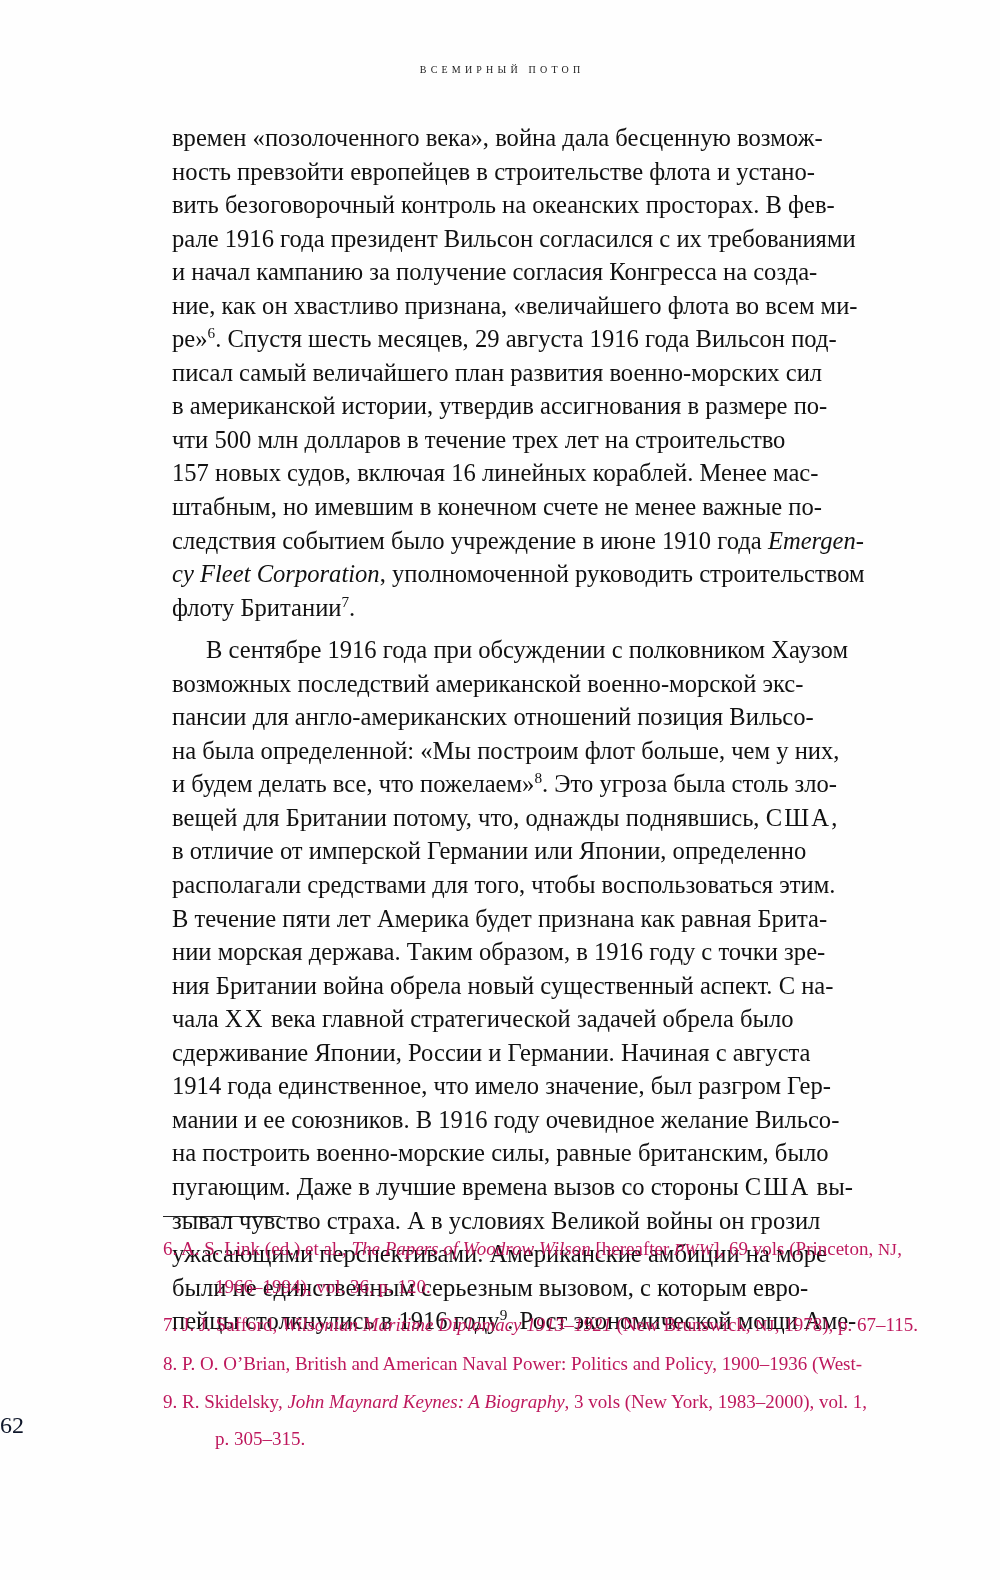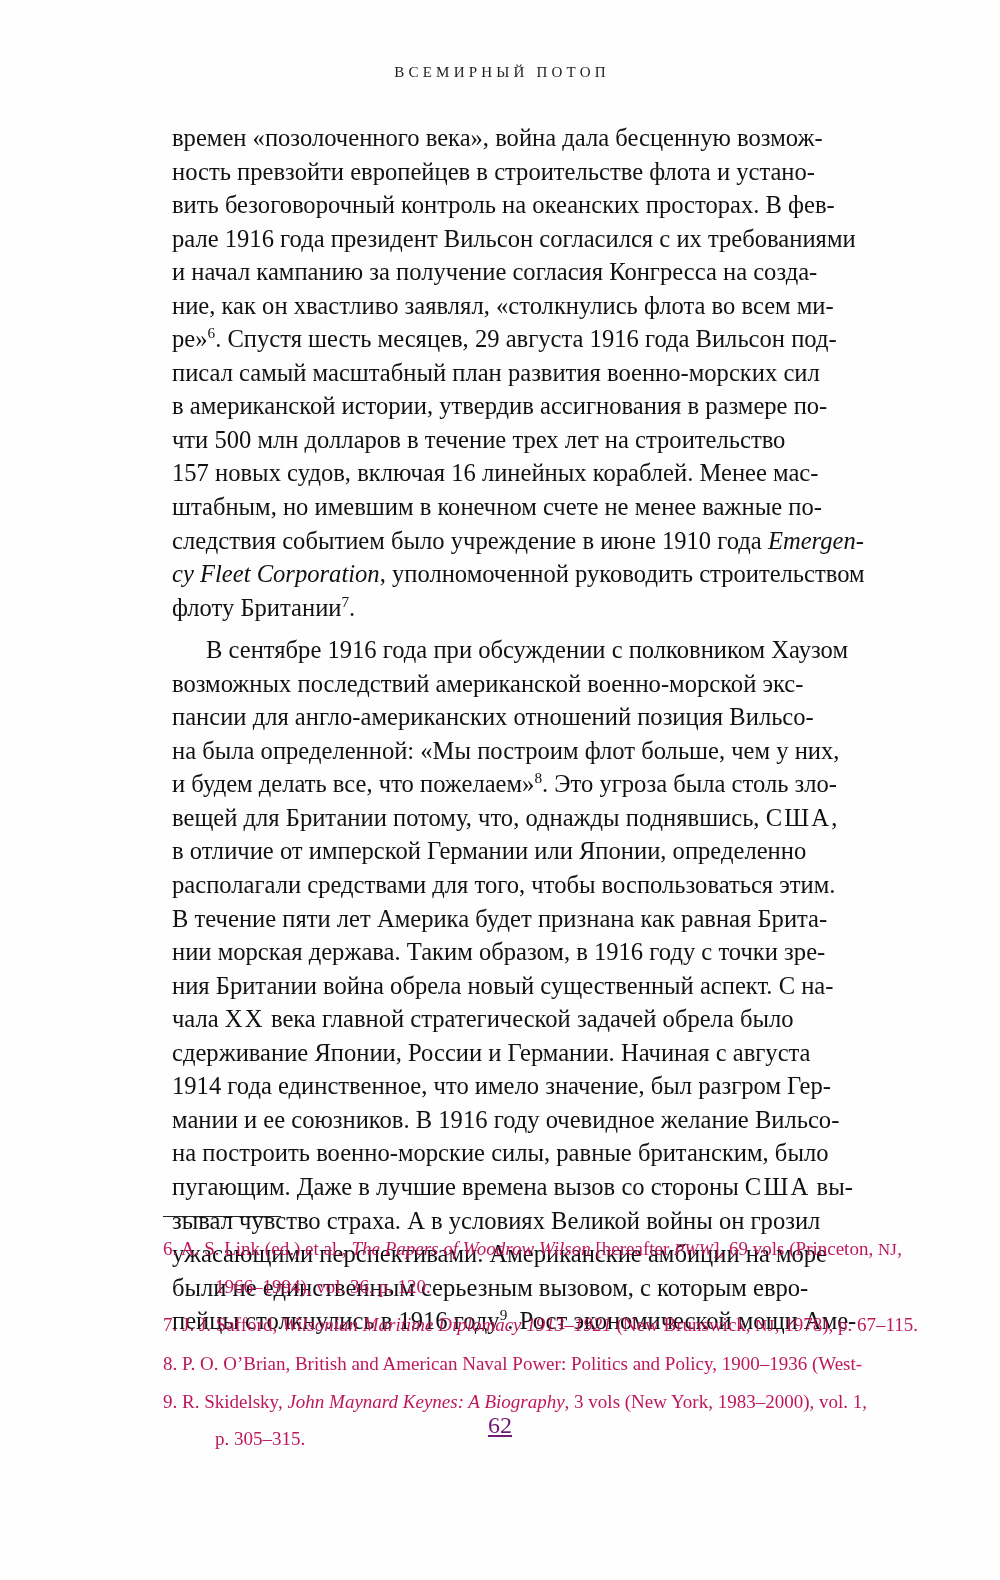--- a/index.html
+++ b/index.html
@@ -21,21 +21,21 @@
     background: #fefefe;
   }
 
   
   .running-head {
     position: absolute;
     top: 64px;
     left: 0;
     right: 0;
     text-align: center;
-    font-size: 15px;
+    font-size: 10px;
     letter-spacing: 4.2px;
     text-indent: 4.2px;
     color: #1c1c1c;
     font-weight: 400;
   }
 
   
   .body-block {
     position: absolute;
     left: 163px;
@@ -118,24 +118,23 @@
     font-size: 0.88em;
     letter-spacing: 0.4px;
   }
 
   
   .folio {
     position: absolute;
     top: 1412px;
     left: 0;
     right: 0;
-    text-align: center;
+    text-align: left;
     font-size: 24px;
-    color: #701a75;
-    text-decoration: underline;
+    color: #0f172a;
   }
 </style>
 </head>
 <body>
 
 <div class="page">
 
   <div class="running-head">ВСЕМИРНЫЙ ПОТОП</div>
 
   <div class="body-block">
@@ -150,27 +149,27 @@
       <span class="line j">
           <span class="w">вить безоговорочный контроль на океанских просторах. В фев-</span>
         </span>
       <span class="line j">
           <span class="w">рале 1916 года президент Вильсон согласился с их требованиями</span>
         </span>
       <span class="line j">
           <span class="w">и начал кампанию за получение согласия Конгресса на созда-</span>
         </span>
       <span class="line j">
-          <span class="w">ние, как он хвастливо заявлял, «столкнулись флота во всем ми-</span>
+          <span class="w">ние, как он хвастливо признана, «величайшего флота во всем ми-</span>
         </span>
       <span class="line j">
           <span class="w"><span>ре»</span><span class="sup">6</span><span>. Спустя шесть месяцев, 29 августа 1916 года Вильсон под-</span></span>
         </span>
       <span class="line j">
-          <span class="w">писал самый масштабный план развития военно-морских сил</span>
+          <span class="w">писал самый величайшего план развития военно-морских сил</span>
         </span>
       <span class="line j">
           <span class="w">в американской истории, утвердив ассигнования в размере по-</span>
         </span>
       <span class="line j">
           <span class="w">чти 500 млн долларов в течение трех лет на строительство</span>
         </span>
       <span class="line j">
           <span class="w">157 новых судов, включая 16 линейных кораблей. Менее мас-</span>
         </span>

